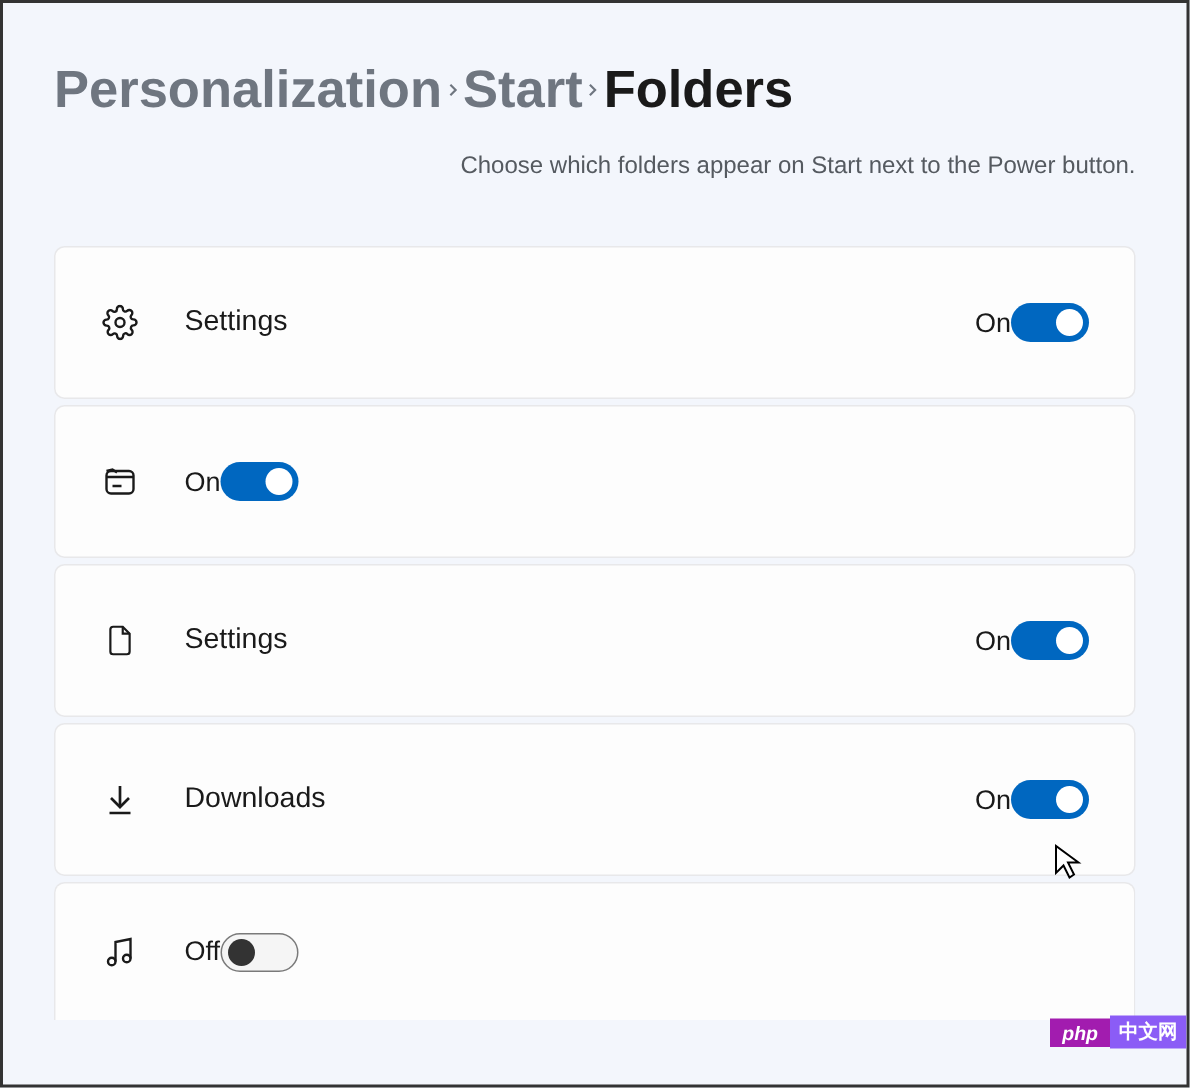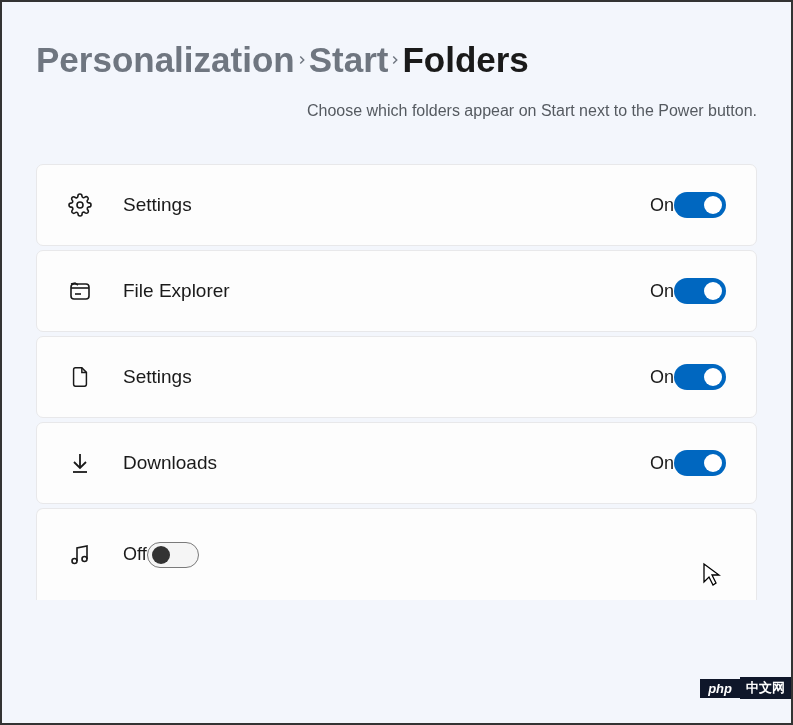--- a/index.html
+++ b/index.html
@@ -47,21 +47,21 @@
     }
     .list {
       display: flex;
       flex-direction: column;
       gap: 4px;
     }
     .row {
       background: #fdfdfd;
       border: 1px solid #e8e8ea;
       border-radius: 7px;
-      height: 82px;
+      height: 102px;
       display: flex;
       align-items: center;
       padding: 0 30px 0 30px;
     }
     .row.partial {
       border-bottom: none;
       border-bottom-left-radius: 0;
       border-bottom-right-radius: 0;
       height: 92px;
     }
@@ -124,27 +124,27 @@
       position: absolute;
       right: 0;
       bottom: 24px;
       display: flex;
       align-items: center;
       gap: 0;
       font-size: 13px;
       font-weight: bold;
     }
     .wm-php {
-      background: #0f172a;
+      background: #a21caf;
       color: #fff;
       padding: 2px 8px;
       font-style: italic;
     }
     .wm-cn {
-      background: #0f172a;
+      background: #8b5cf6;
       color: #fff;
       padding: 2px 6px;
     }
   </style>
 </head>
 <body>
 
 <div class="content">
   <div class="breadcrumb">
     <span class="breadcrumb-item">Personalization</span>
@@ -182,21 +182,20 @@
 
     <div class="row">
       <span class="row-icon">
         <svg viewBox="0 0 24 24" width="24" height="24" fill="none" stroke="currentColor" stroke-width="1.6">
             <rect x="3" y="5" width="18" height="15" rx="3"></rect>
             <path d="M3 9h18"></path>
             <path d="M7 15h6"></path>
             <path d="M3 5 l4 -1 l3 2"></path>
           </svg>
       </span>
-      <span class="row-label">File Explorer</span>
       <span class="row-state">On</span>
       <div class="toggle on">
           <div class="knob"></div>
         </div>
     </div>
 
     <div class="row">
       <span class="row-icon">
         <svg viewBox="0 0 24 24" width="22" height="26" fill="none" stroke="currentColor" stroke-width="1.6">
             <path d="M14 2H7a2 2 0 0 0-2 2v16a2 2 0 0 0 2 2h10a2 2 0 0 0 2-2V7z"></path>

